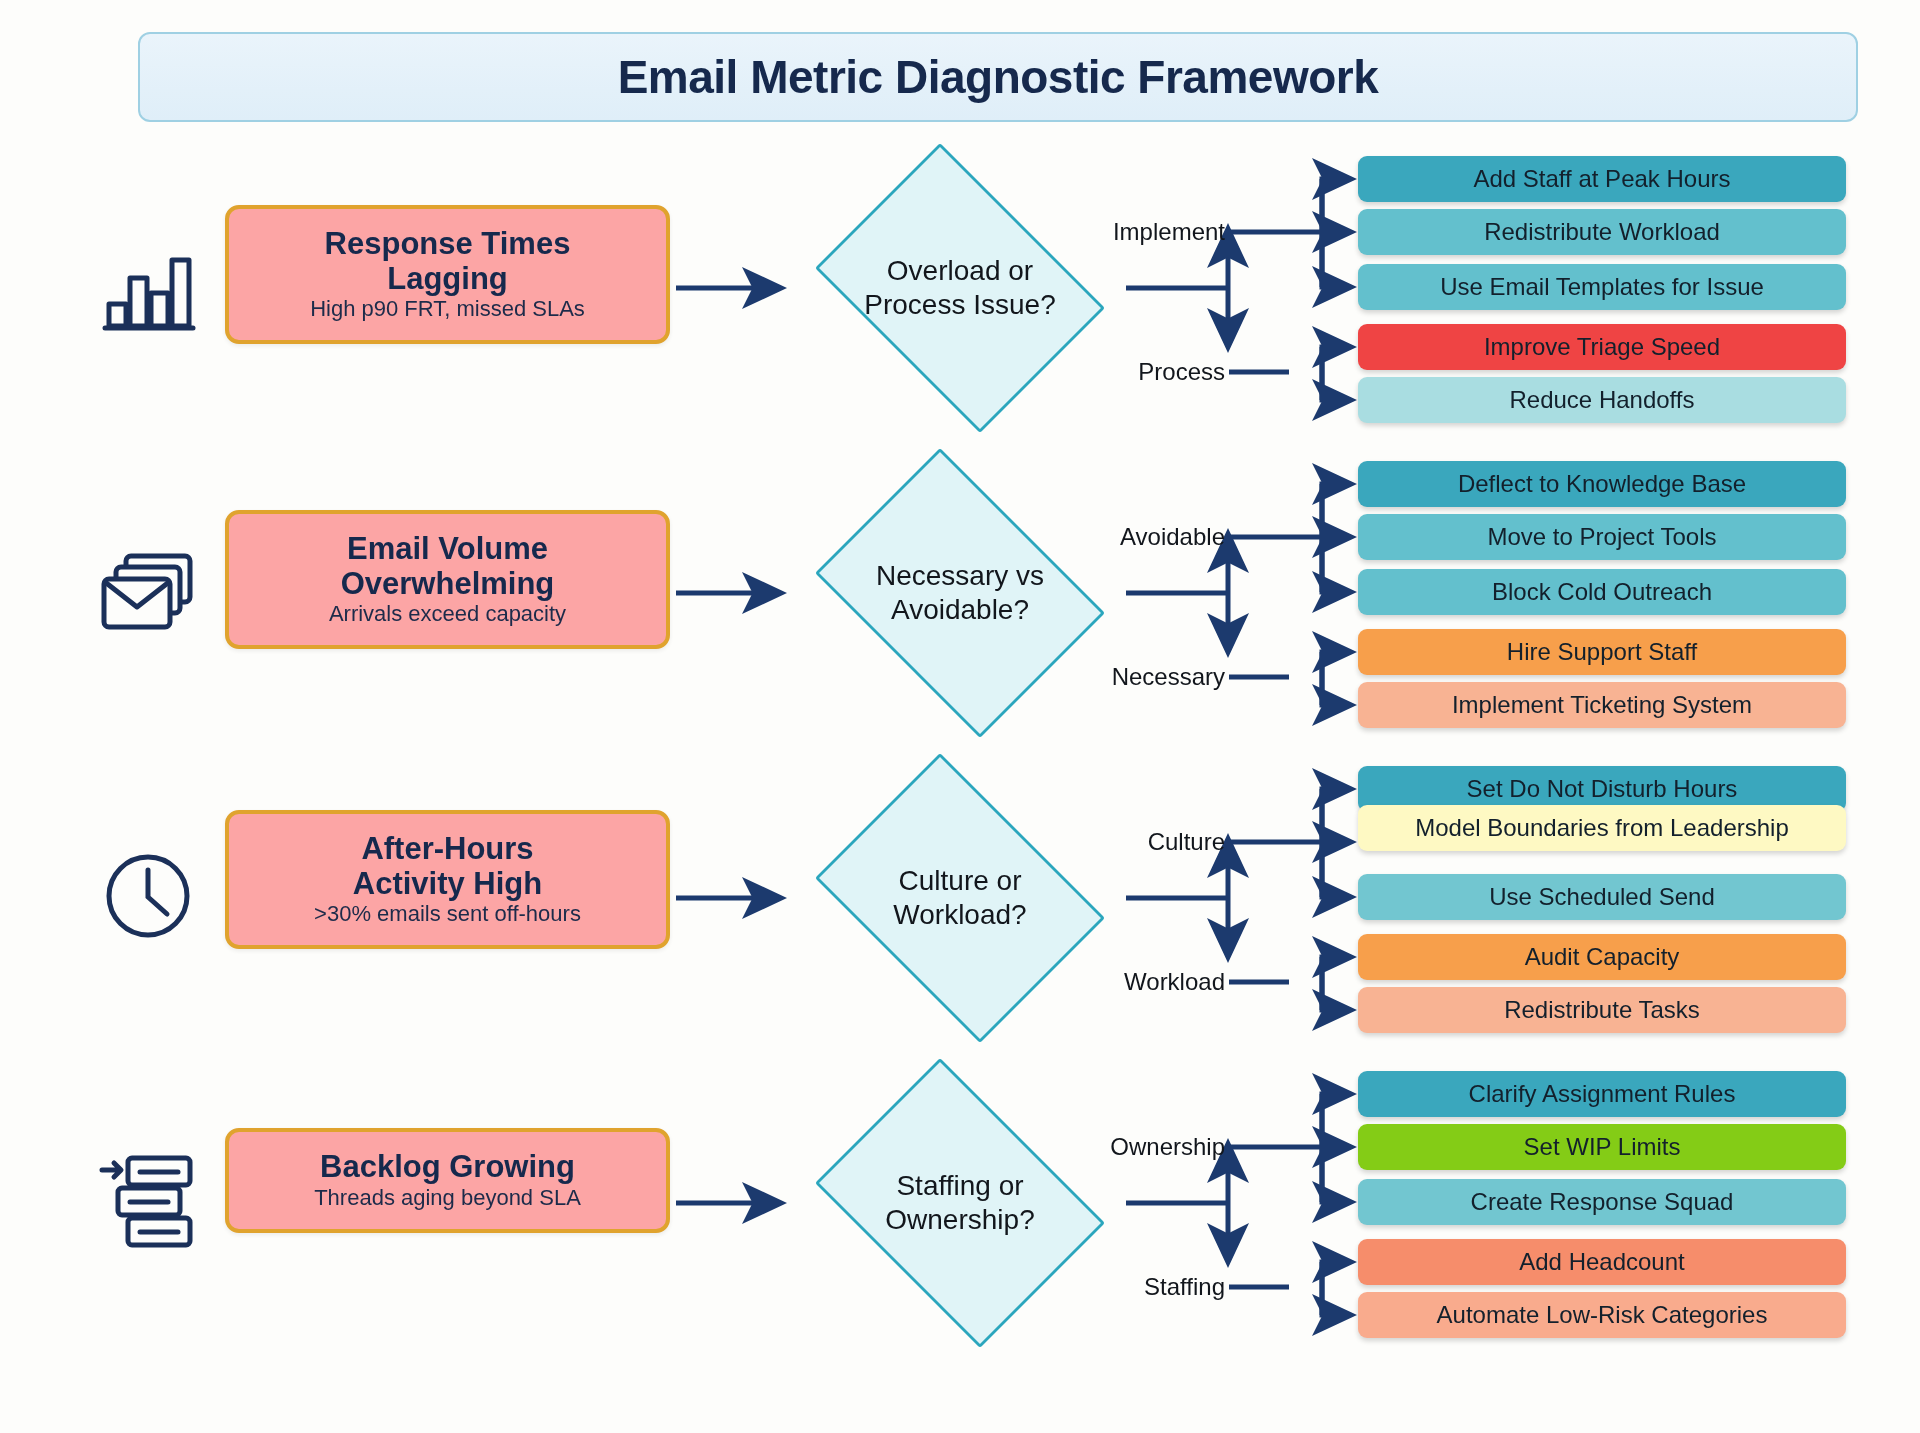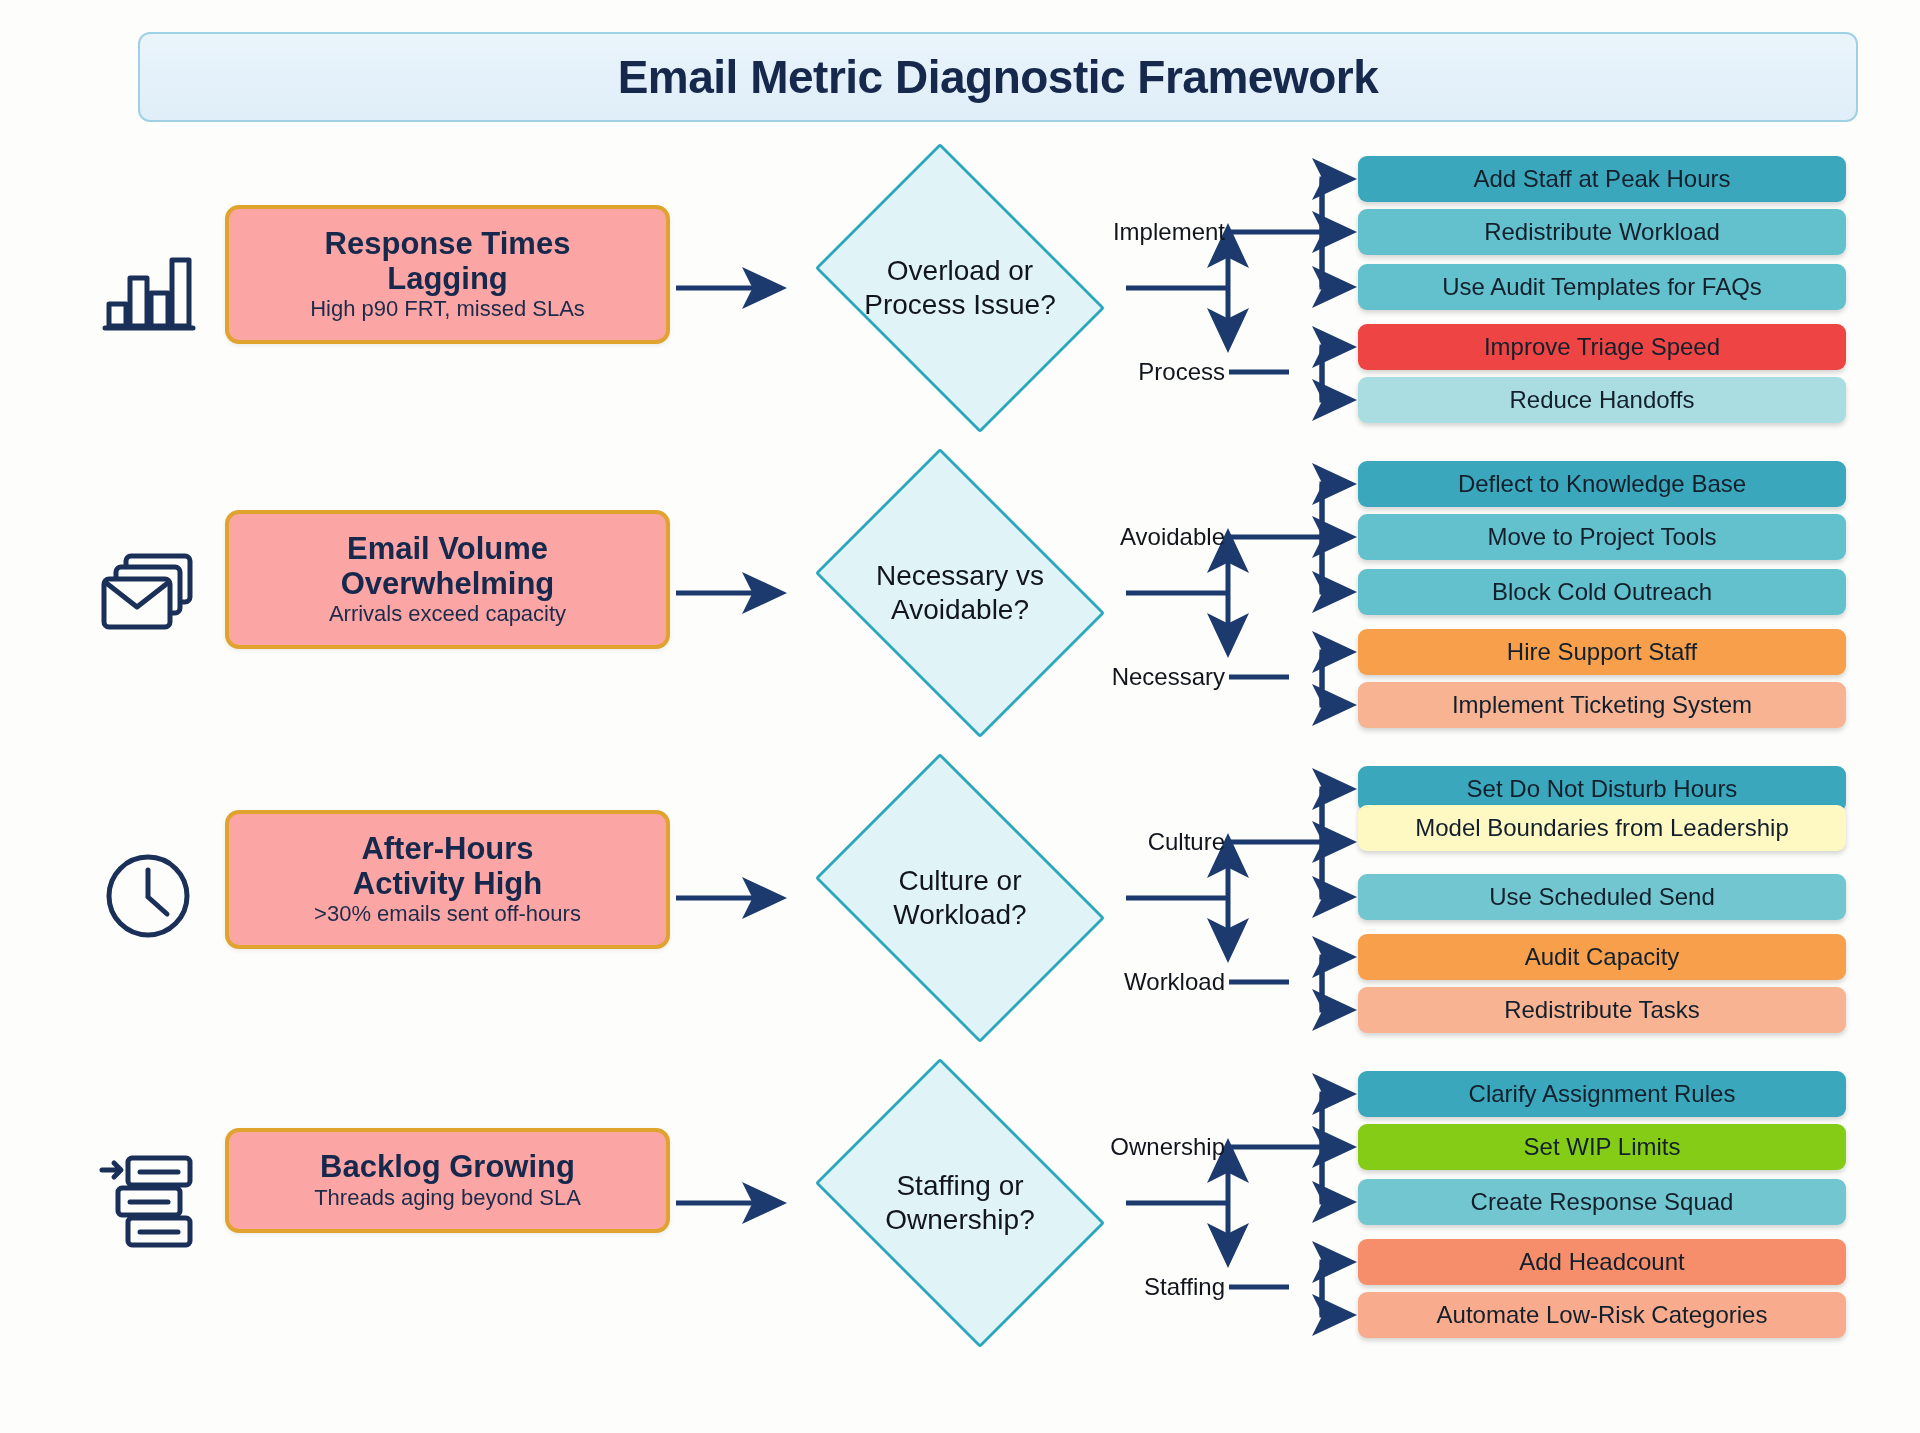--- a/index.html
+++ b/index.html
@@ -205,21 +205,21 @@
       <div class="diamond-shape"></div>
       <div class="diamond-label">Overload or
 Process Issue?</div>
     </div>
 
     <div class="branch-label" style="left:980px; width:245px; top:232px">Implement</div>
     <div class="branch-label" style="left:980px; width:245px; top:372px">Process</div>
 
     <div class="chip" style="top:156px; background:#3aa7bd">Add Staff at Peak Hours</div>
     <div class="chip" style="top:209px; background:#63c0cd">Redistribute Workload</div>
-    <div class="chip" style="top:264px; background:#63c0cd">Use Audit Templates for FAQs</div>
+    <div class="chip" style="top:264px; background:#63c0cd">Use Email Templates for Issue</div>
     <div class="chip" style="top:324px; background:#ef4444">Improve Triage Speed</div>
     <div class="chip" style="top:377px; background:#a9dde1">Reduce Handoffs</div>
   </div>
 
   <div class="row">
     <div class="row-icon" style="top:545px">
       <svg width="100" height="92" viewBox="0 0 100 92" fill="none" stroke="#1b3059" stroke-width="5" stroke-linejoin="round">
         <rect x="28" y="7" width="64" height="46" rx="5"></rect>
         <rect x="18" y="18" width="64" height="46" rx="5" fill="#fdfdfb"></rect>
         <rect x="6" y="30" width="66" height="48" rx="5" fill="#fdfdfb"></rect>

